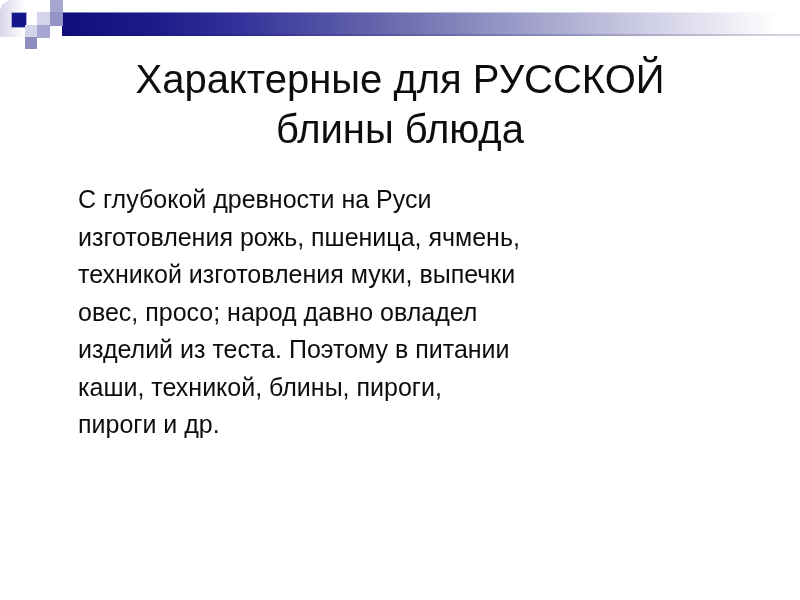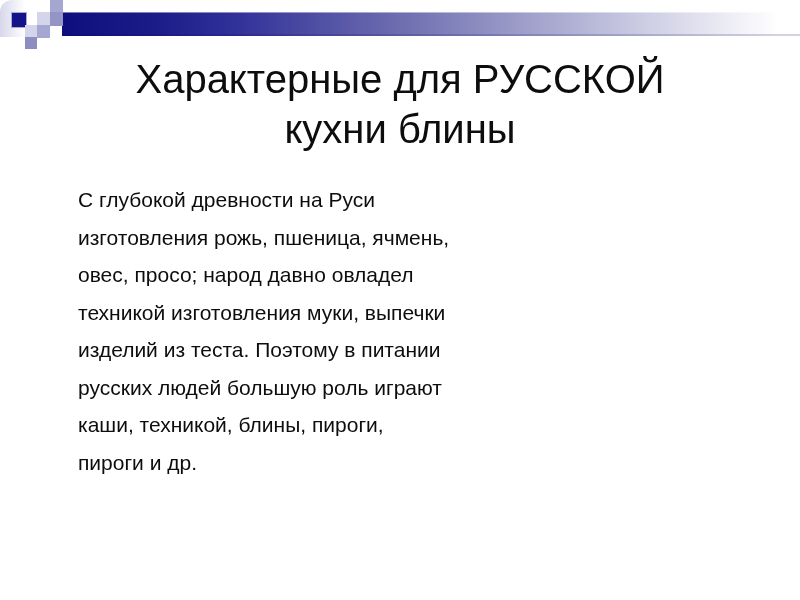--- a/index.html
+++ b/index.html
@@ -37,21 +37,21 @@
   .title{
     position:absolute;left:0;right:0;top:54px;
     text-align:center;
     font-size:40px;line-height:50px;
     color:#0d0d0d;
     font-weight:400;
   }
   
   .body-text{
     position:absolute;left:78px;top:181px;width:690px;
-    font-size:21px;line-height:37.5px;
+    font-size:25px;line-height:37.5px;
     color:#0d0d0d;
   }
   .body-text .line{white-space:nowrap;}
 </style>
 </head>
 <body>
 
 <div class="slide">
 
   <div class="edge-strip"></div>
@@ -59,27 +59,26 @@
   <div class="sq sq-top"></div>
   <div class="sq sq-navy"></div>
   <div class="sq sq-a"></div>
   <div class="sq sq-b"></div>
   <div class="sq sq-c"></div>
   <div class="sq sq-d"></div>
   <div class="sq sq-e"></div>
 
   <div class="title">
     <div>Характерные для РУССКОЙ</div>
-    <div>кухни блины</div>
+    <div>блины блюда</div>
   </div>
 
   <div class="body-text">
     <div class="line">С глубокой древности на Руси</div>
     <div class="line">изготовления рожь, пшеница, ячмень,</div>
+    <div class="line">техникой изготовления муки, выпечки</div>
     <div class="line">овес, просо; народ давно овладел</div>
-    <div class="line">техникой изготовления муки, выпечки</div>
     <div class="line">изделий из теста. Поэтому в питании</div>
-    <div class="line">русских людей большую роль играют</div>
     <div class="line">каши, техникой, блины, пироги,</div>
     <div class="line">пироги и др.</div>
   </div>
 
 </div>
 
 </body></html>

